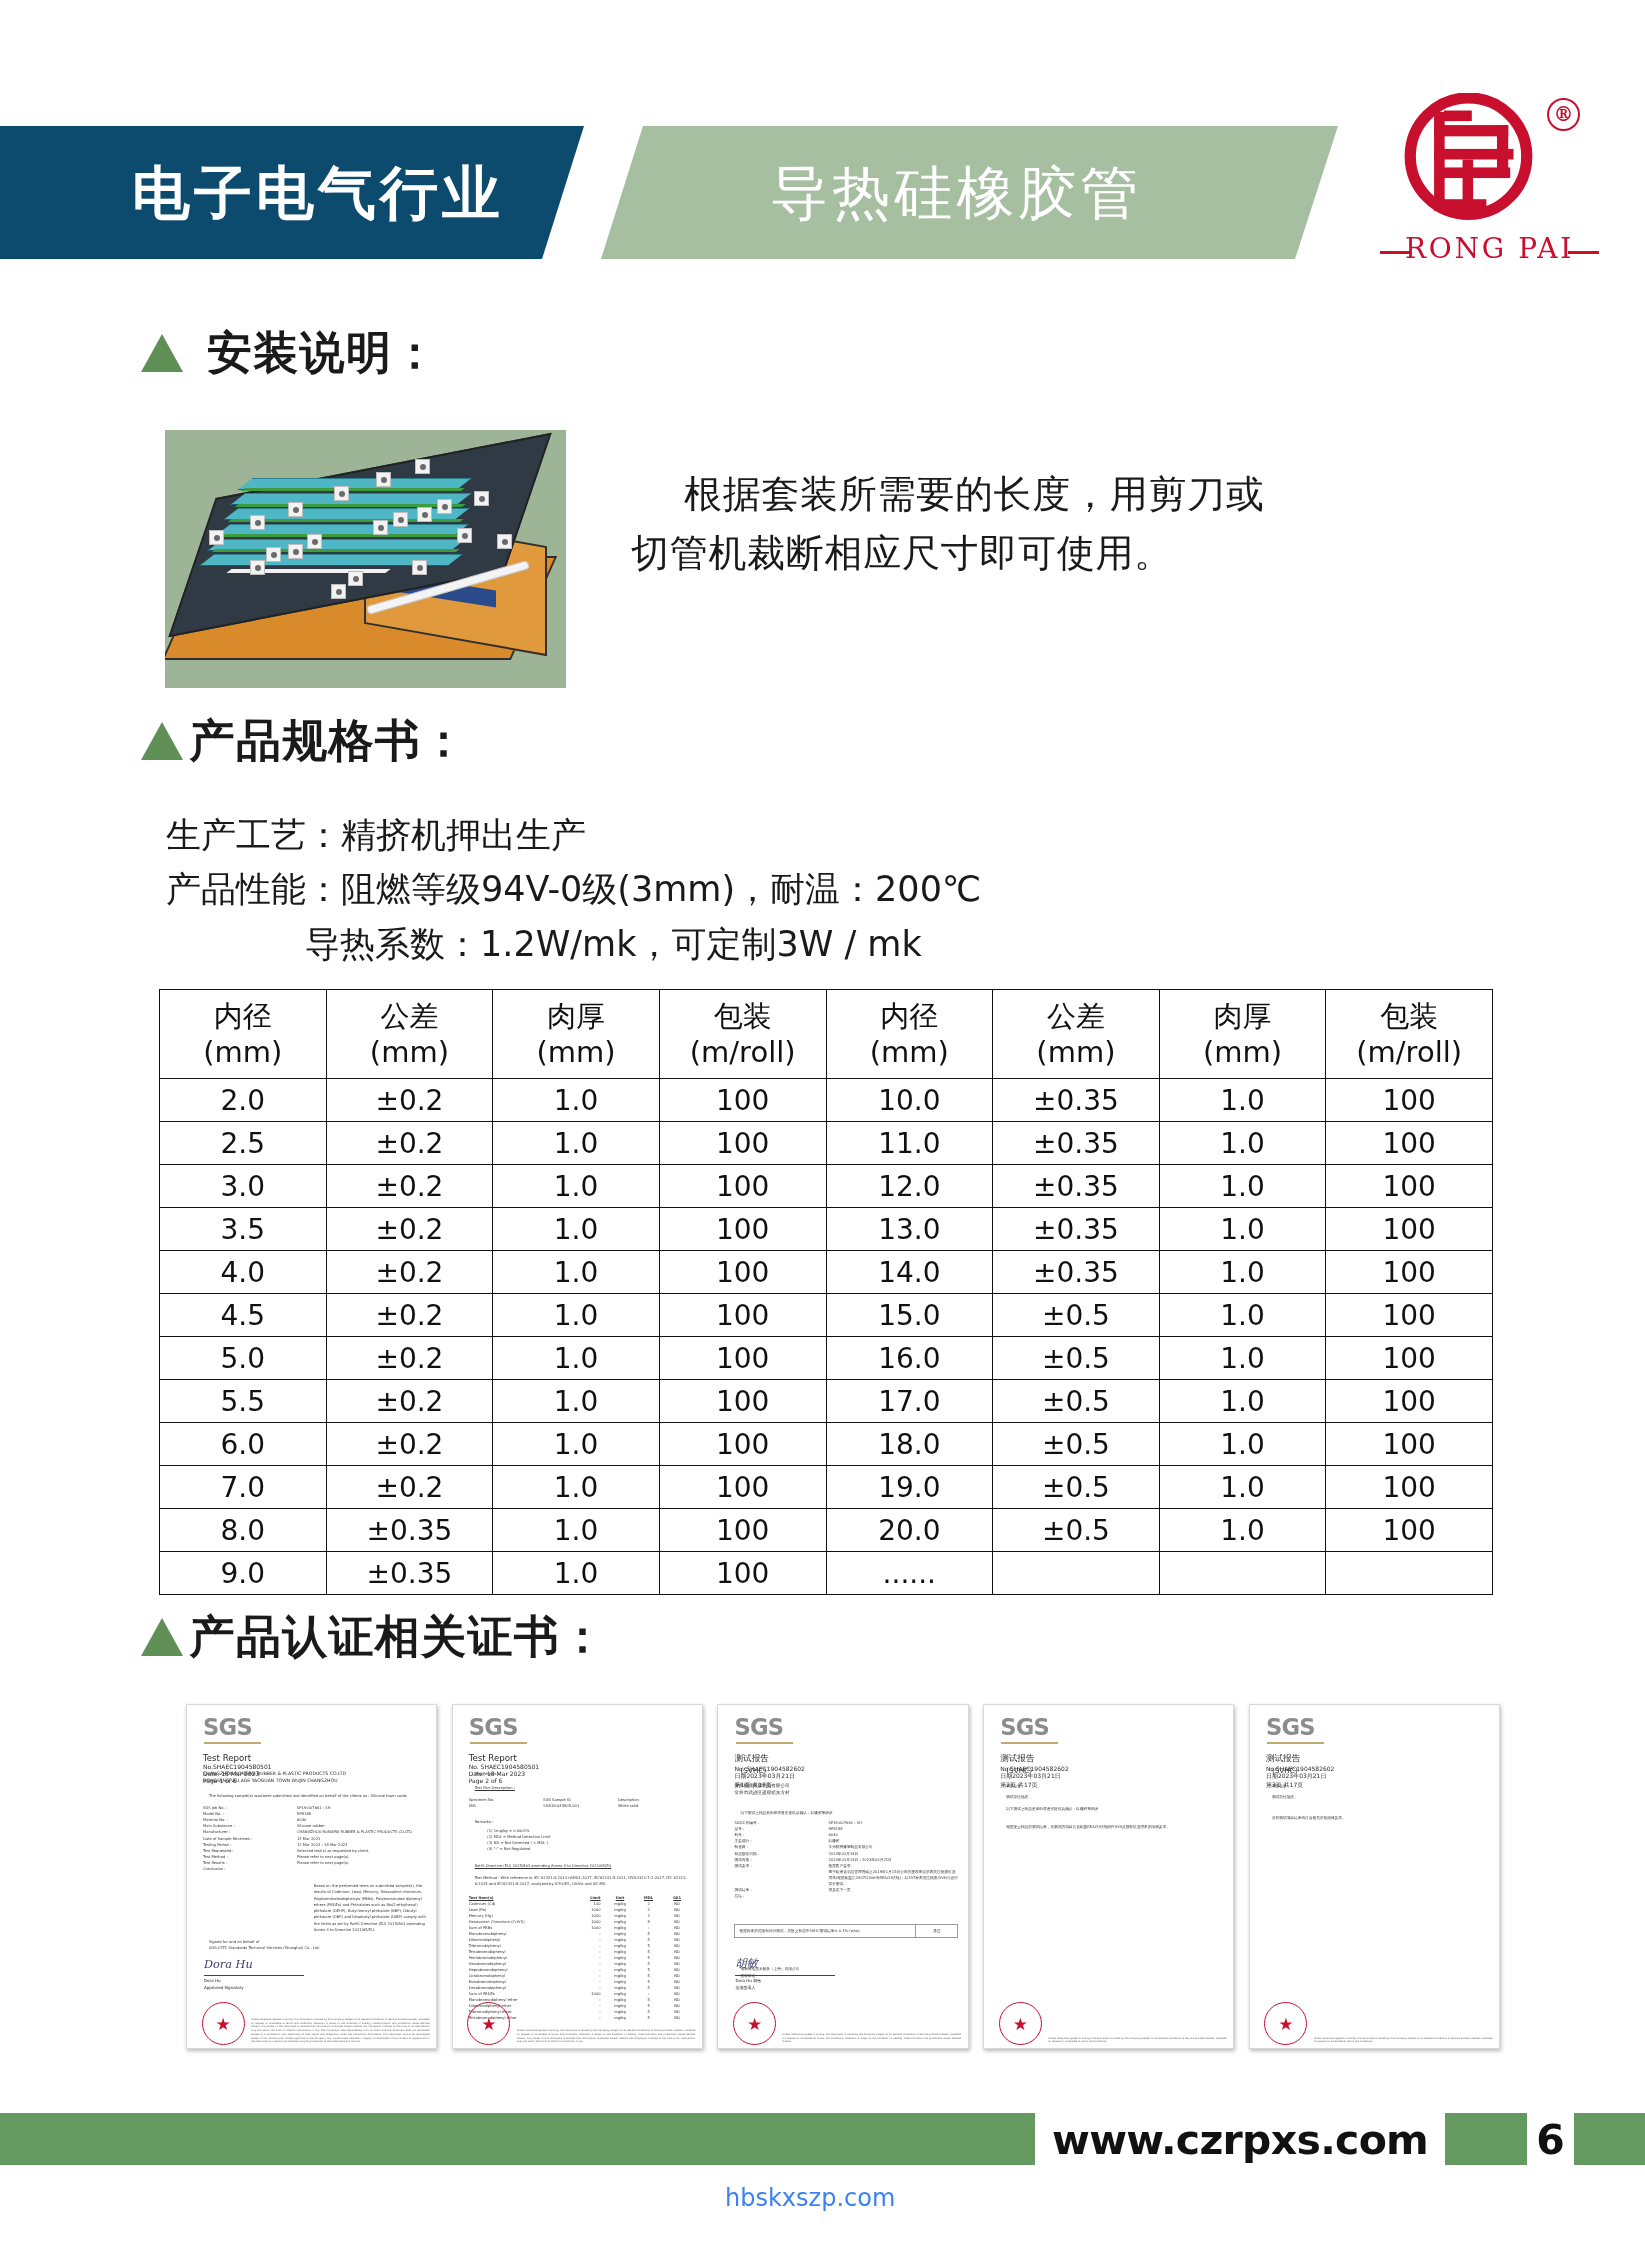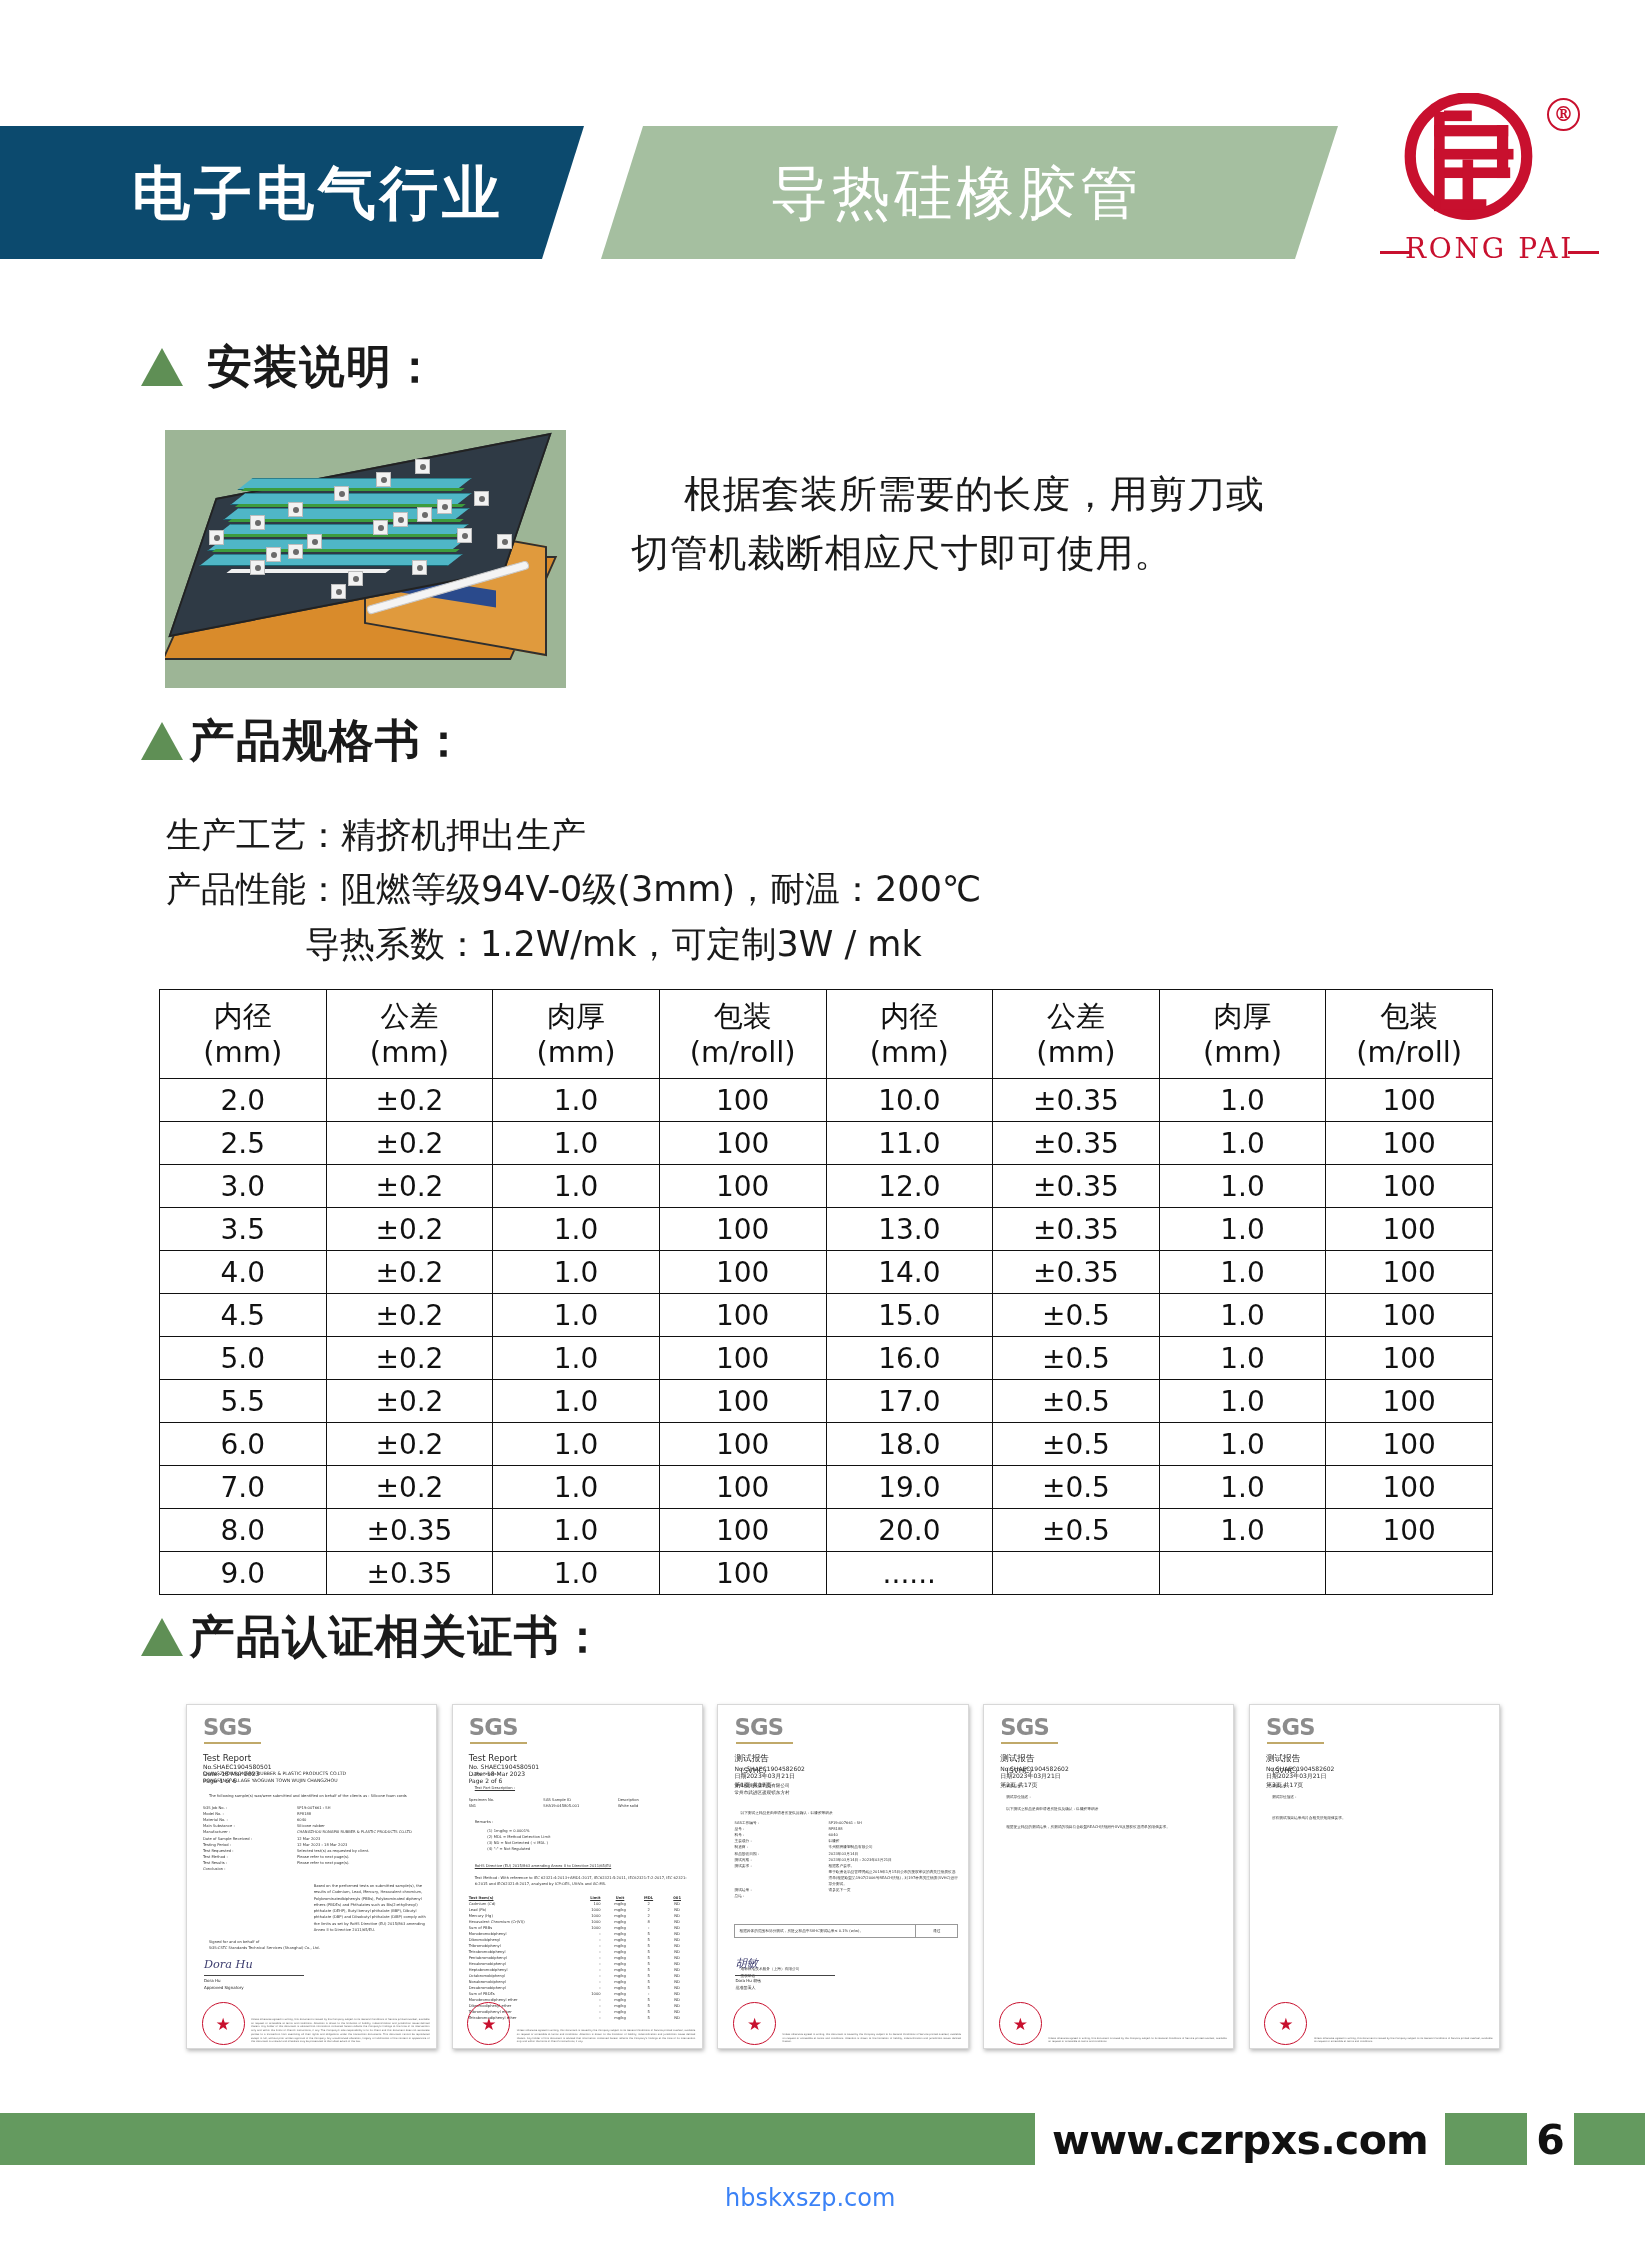--- a/index.html
+++ b/index.html
@@ -452,21 +452,21 @@
       <rect x="96" y="100" width="16" height="78" fill="#c8102e"></rect>
       <rect x="62" y="160" width="70" height="16" fill="#c8102e"></rect>
     </svg>
     <div class="logo-reg">®</div>
     <div class="logo-rule-l"></div>
     <div class="logo-word">RONG  PAI</div>
     <div class="logo-rule-r"></div>
   </div>
 </div>
 
-<div class="sec-head" style="left:141px; top:344px;gap:24px;">
+<div class="sec-head" style="left:141px; top:330px;gap:24px;">
   <span class="tri"></span>
   <span class="sec-title">安装说明：</span>
 </div>
 
 <div class="install-img">
   <div class="batt">
     <div class="batt-base"></div>
     <div class="batt-base2"></div>
     <div class="batt-blue"></div>
     <div class="batt-deck"></div>

